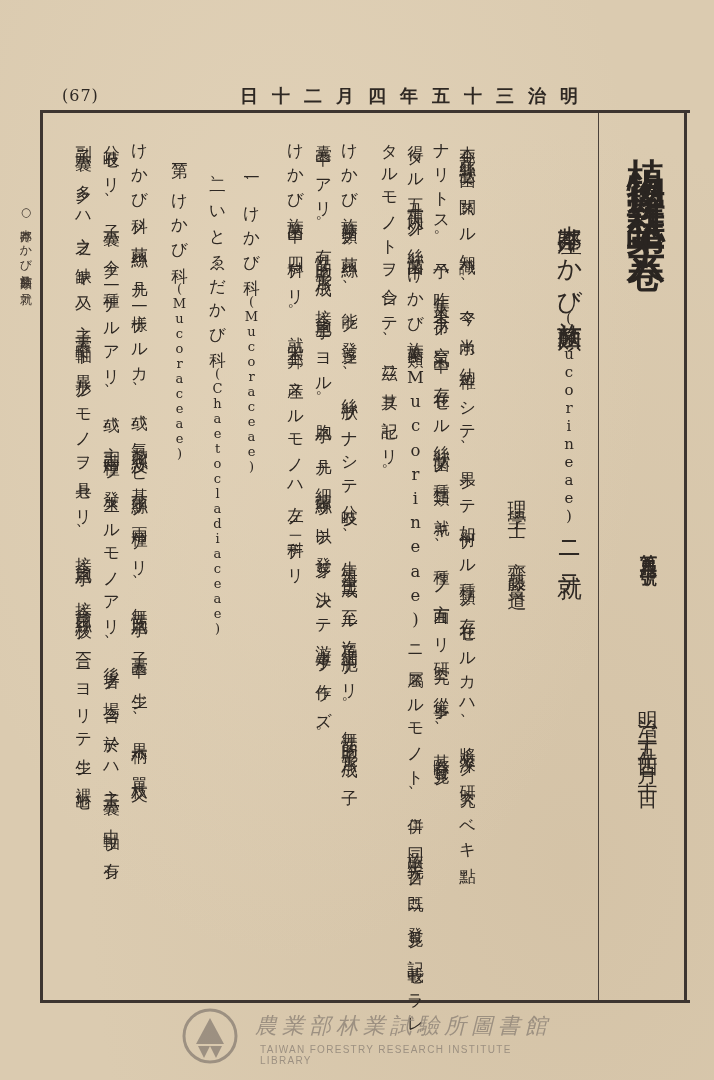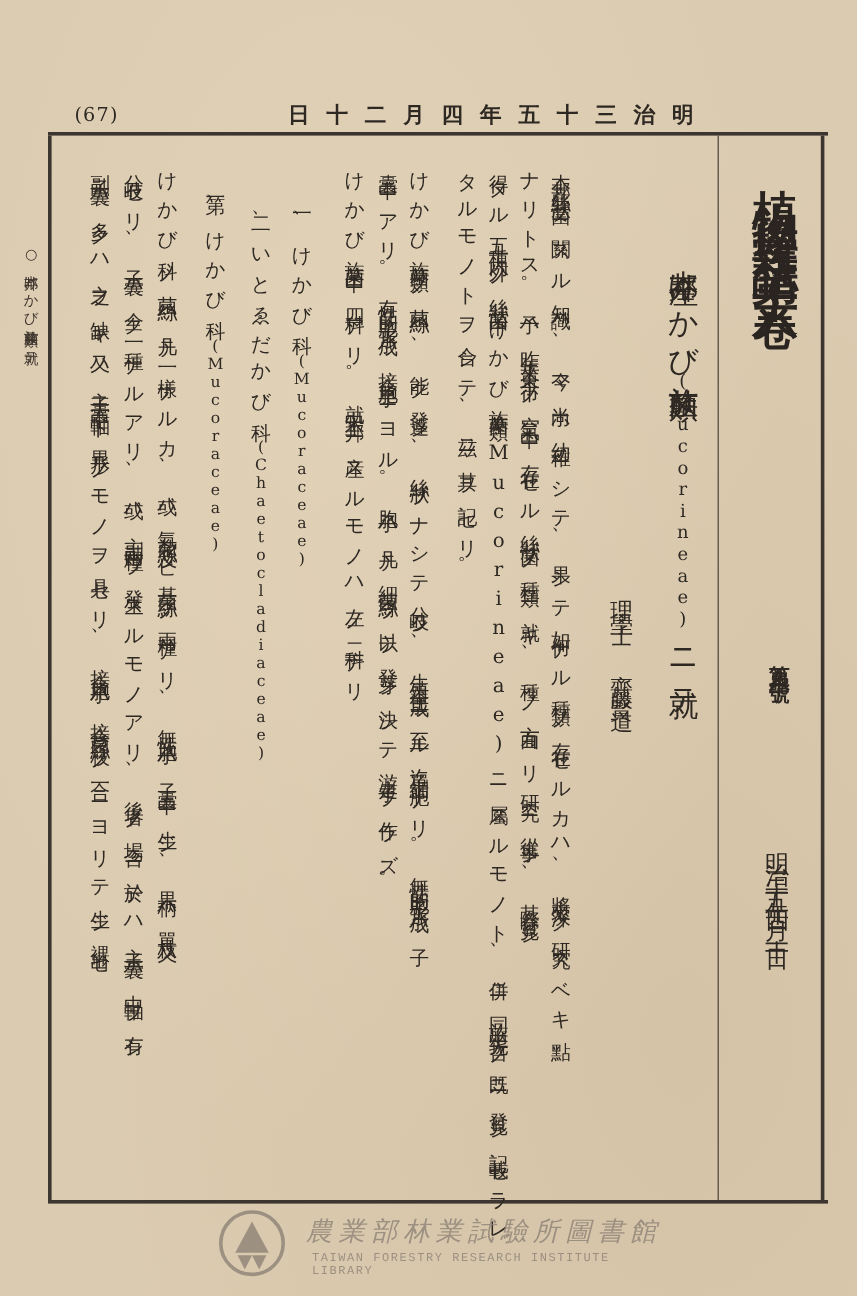--- a/index.html
+++ b/index.html
@@ -57,21 +57,21 @@
   .article-title { left:553px; top:205px; font-size:25px; letter-spacing:2px; }
   .article-title .latin { font-size:15px; letter-spacing:0; }
   .author { left:505px; top:485px; font-size:19px; letter-spacing:10px; }
   .body-col { font-size:16.5px; letter-spacing:5.2px; }
   .sidenote { left:17px; top:205px; font-size:12px; letter-spacing:1px; color:#3d342d; }
   .stamp {
     position:absolute; left:180px; top:1006px; width:380px; height:65px; color:#8e8377; opacity:0.8;
   }
   .stamp-logo { position:absolute; left:0; top:0; width:60px; height:60px; }
   .stamp-cn { position:absolute; left:75px; top:5px; font-size:22px; letter-spacing:5px; font-family:"DejaVu Sans", sans-serif;font-style:italic; }
-  .stamp-en { position:absolute; left:80px; top:38px; font-size:10px; letter-spacing:1.3px; font-family:Liberation Mono, monospace; }
+  .stamp-en { position:absolute; left:80px; top:38px; font-size:10px; letter-spacing:1.3px; font-family:Liberation Sans, sans-serif; }
 </style>
 </head>
 <body>
 
 <div class="page">
 
   <div class="header">
     <span class="page-num">(67)</span>
     <span class="running-title">明治三十五年四月二十日</span>
   </div>

